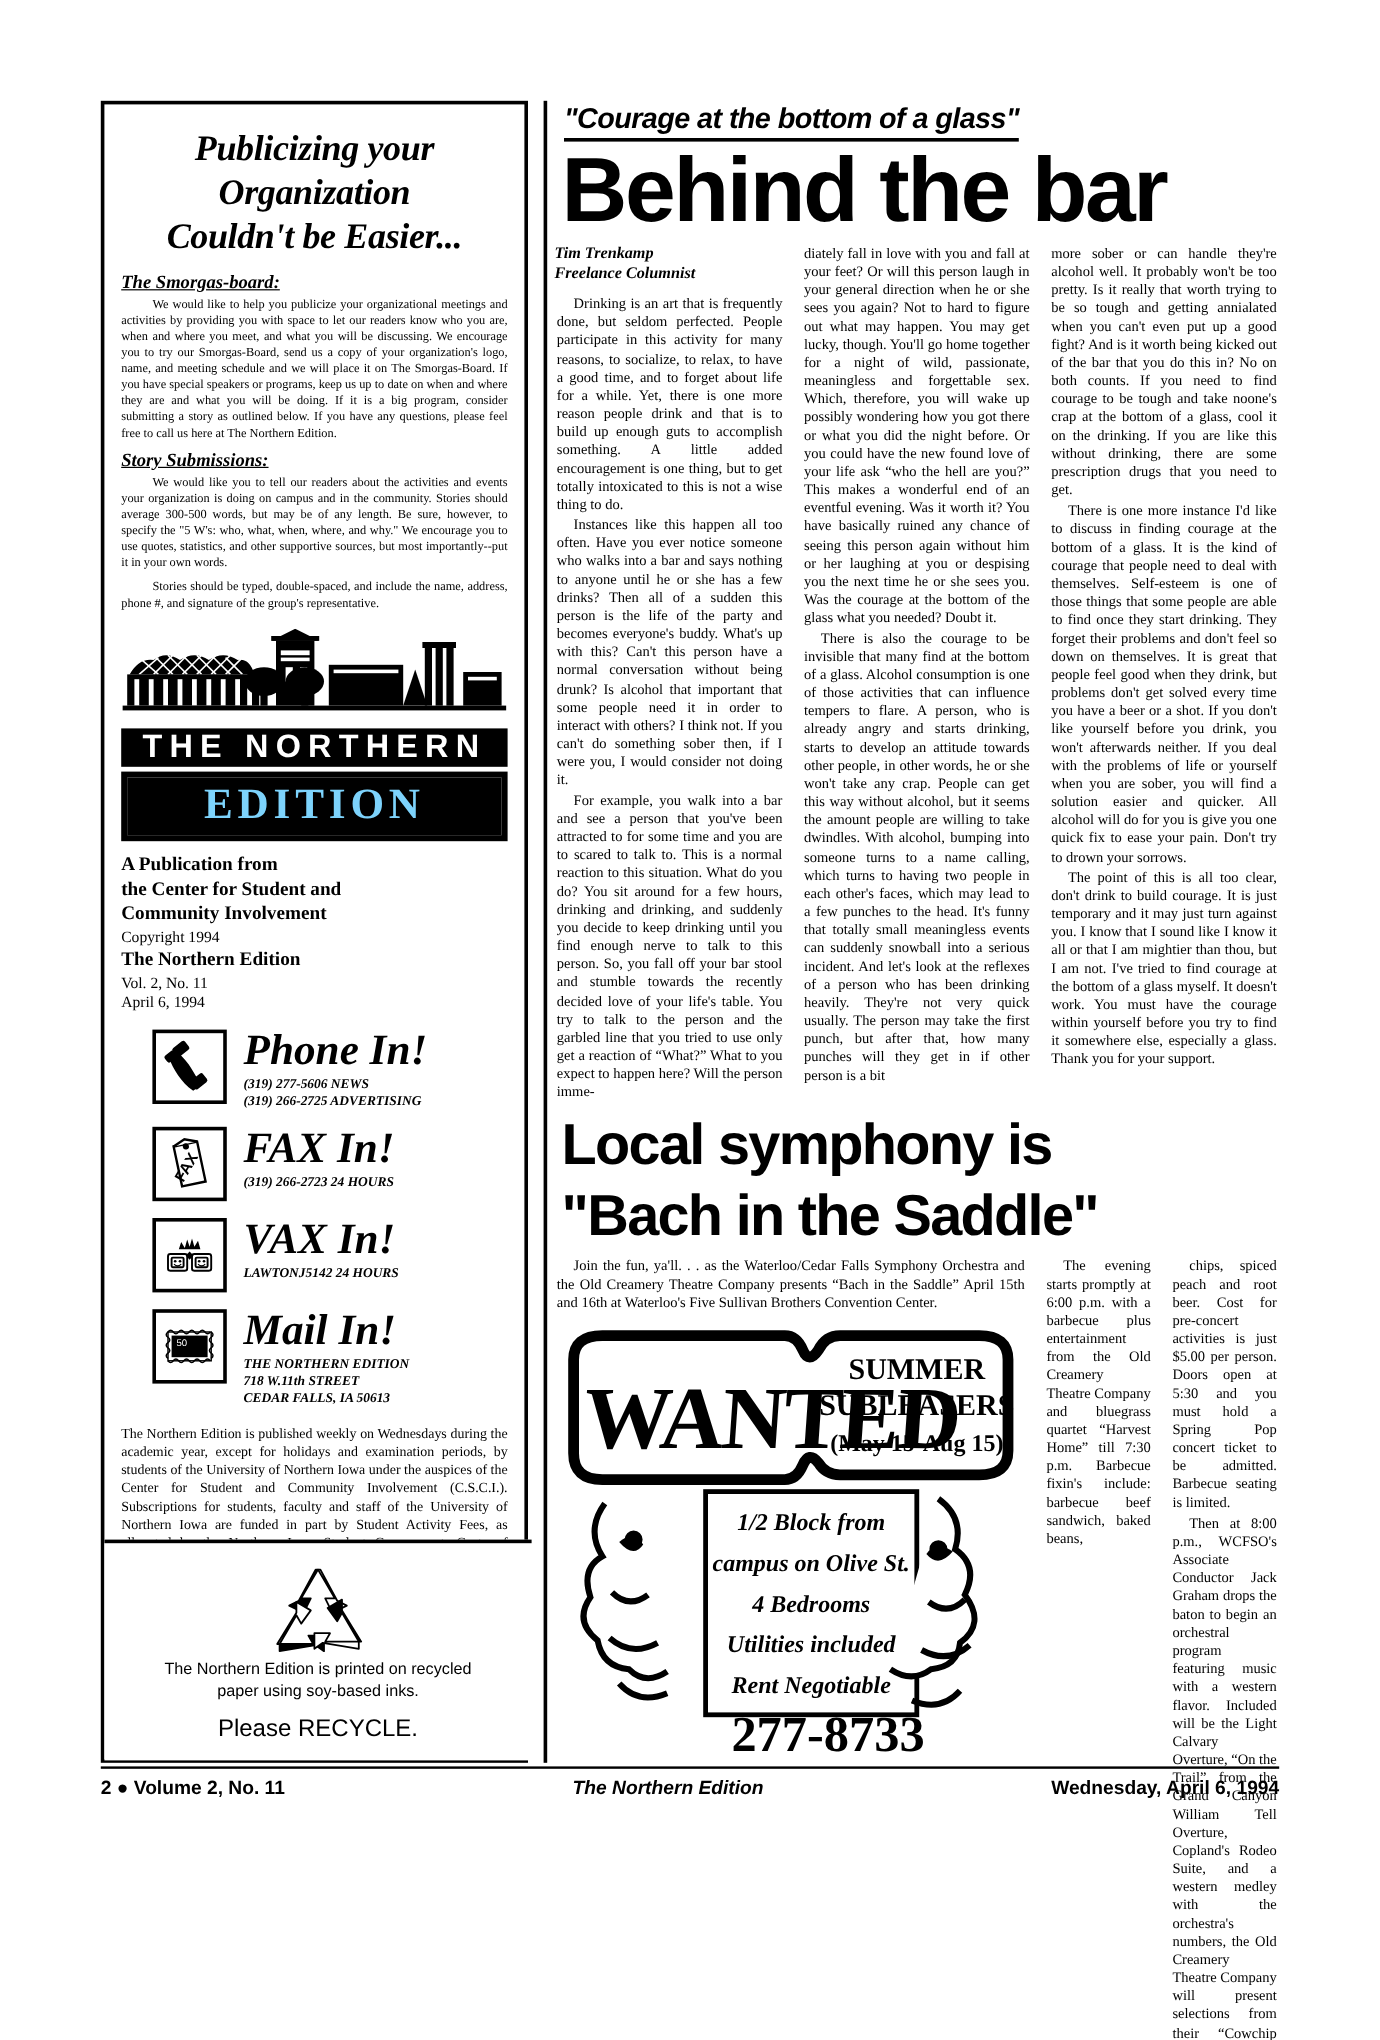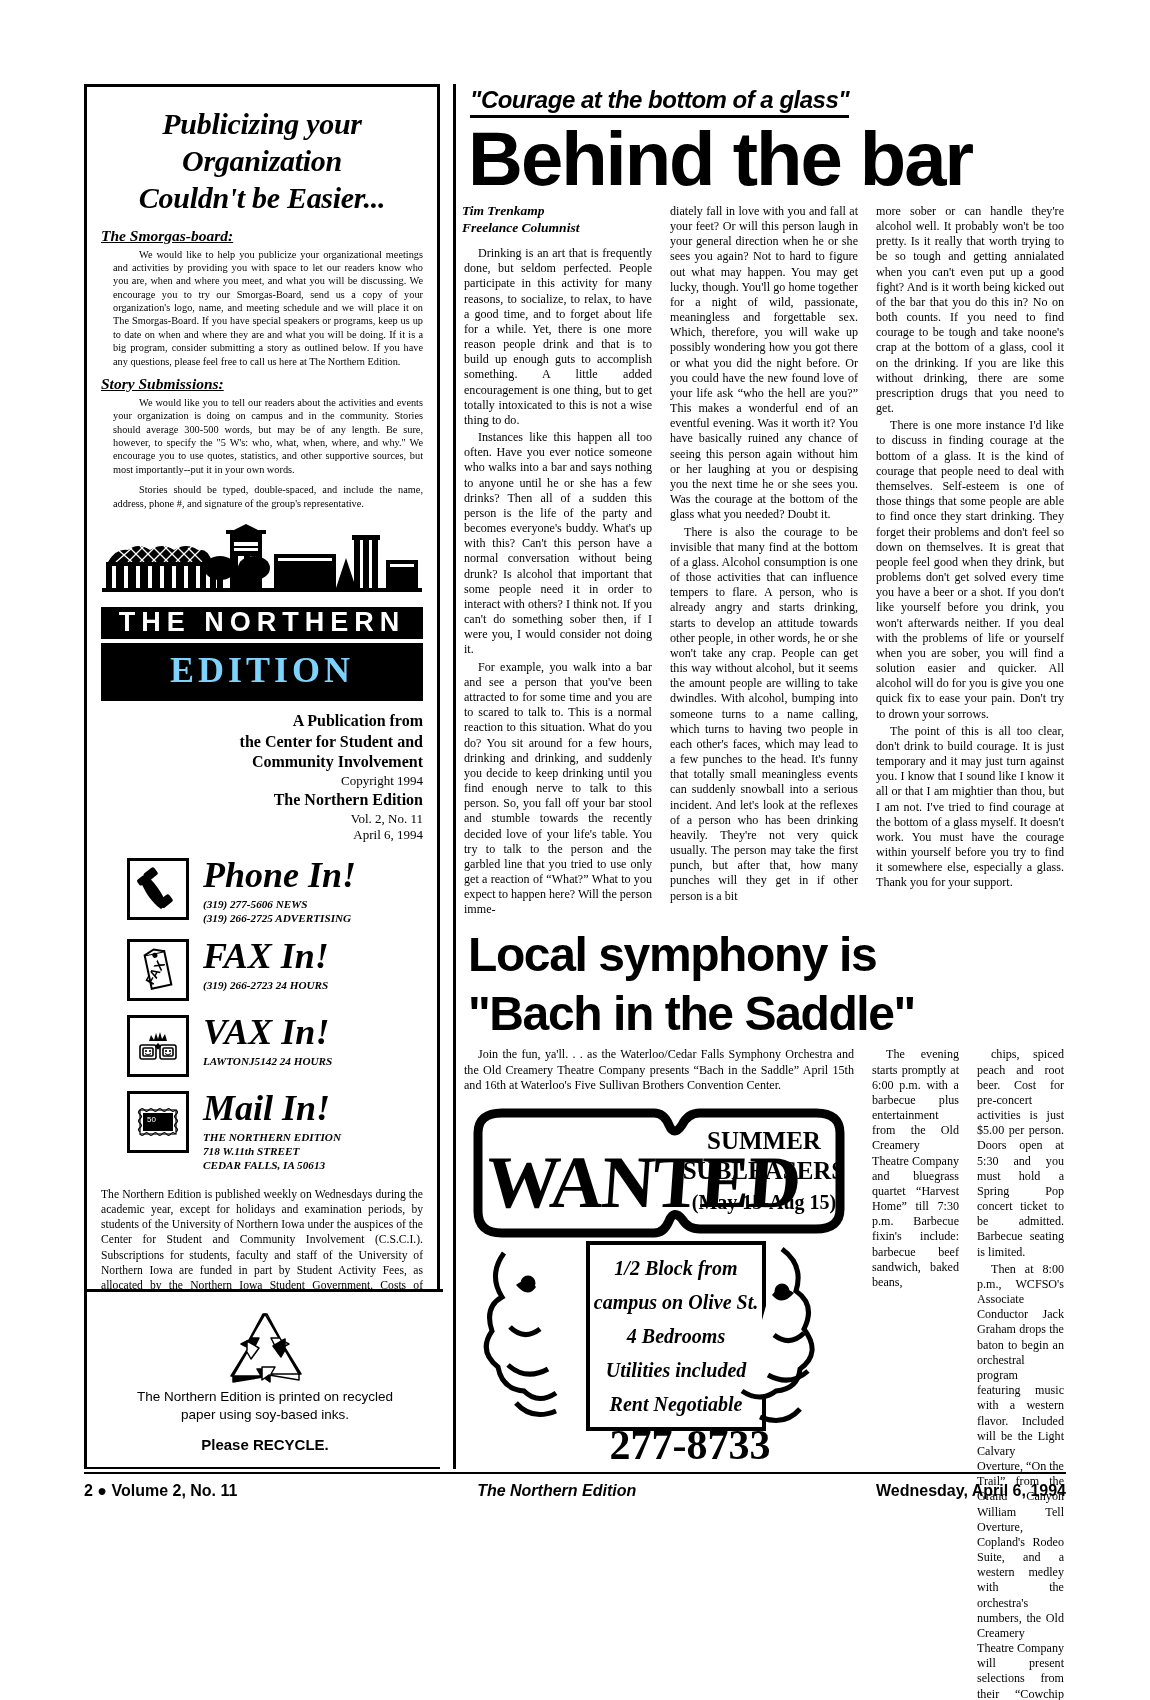--- a/index.html
+++ b/index.html
@@ -45,21 +45,21 @@
   .sec-head{
     font-weight:bold;font-style:italic;
     font-size:15.5px;
     text-decoration:underline;
     margin:6px 0 3px 0;
   }
   .tiny{
     font-size:10.3px;line-height:1.3;text-align:justify;
     margin:0 0 7px 0;
   }
-  .tiny.ind{text-indent:26px;margin-left:12px;}
+  .tiny.ind{text-indent:26px;}
 
   
   .masthead{
     margin:14px 0 10px 0;text-align:center;
   }
   .mh-skyline{display:block;margin:0 auto;}
   .mh-the-northern{
     background:#000;color:#fff;font-family:"Liberation Sans", sans-serif;
     font-weight:bold;font-size:27px;letter-spacing:6px;
     padding:2px 0 3px 0;line-height:1;margin-top:-1px;
@@ -68,21 +68,21 @@
     border:5px solid #000;margin-top:4px;background:#000;
   }
   .mh-edition span{
     display:block;background:#000;color:#7dd3fc;
     font-family:Liberation Serif, serif;font-weight:bold;
     font-size:36px;letter-spacing:4px;line-height:0.96;
     padding:5px 0 9px 0;
   }
 
   .pub-block{
-    text-align:right;margin:10px 0 6px 0;
+    text-align:left;margin:10px 0 6px 0;
   }
   .pub-block .b1{font-weight:bold;font-size:16px;line-height:1.28;}
   .pub-block .b2{font-size:13px;line-height:1.3;}
   .pub-block .b3{font-weight:bold;font-size:16px;line-height:1.3;}
   .pub-block .b4{font-size:13px;line-height:1.3;}
 
   
   .contacts{margin:14px 0 6px 0;}
   .crow{display:flex;align-items:flex-start;margin-bottom:14px;}
   .cicon{
@@ -108,21 +108,21 @@
     padding:16px 12px 14px 12px;
     display:flex;align-items:center;
     background:#fff;
     flex-direction:column;
   }
   .recycle-text{
     font-family:"Liberation Sans", sans-serif;
     flex:1 1 auto;text-align:center;
   }
   .recycle-text .r1{font-size:13.5px;line-height:1.35;}
-  .recycle-text .r2{font-size:15px;font-weight:bold;margin-top:12px;}
+  .recycle-text .r2{font-size:20px;font-weight:normal;margin-top:12px;}
 
   
   .kicker{
     font-family:"Liberation Sans", sans-serif;
     font-weight:bold;font-style:italic;font-size:24px;
     letter-spacing:-0.5px;
     border-bottom:3px solid #000;
     padding-bottom:1px;margin:2px 0 0 8px;
     display:inline-block;
   }

